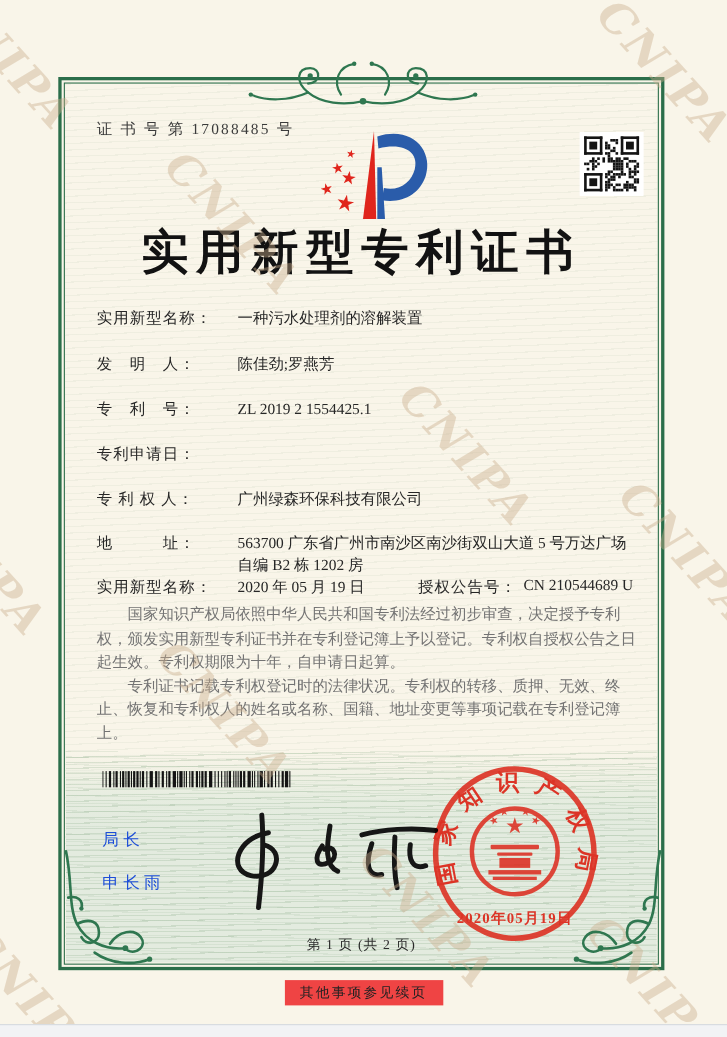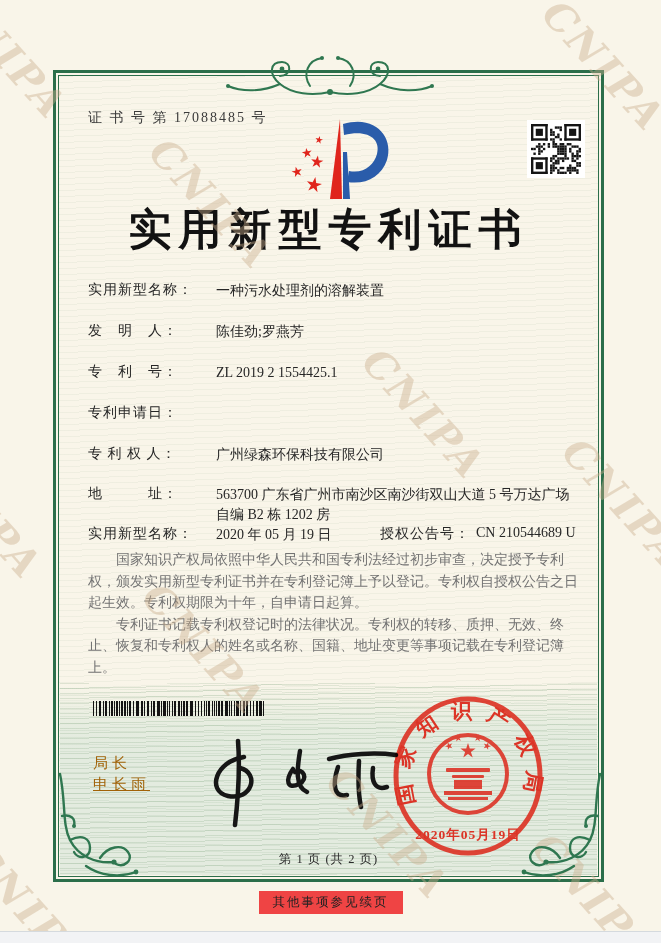--- a/index.html
+++ b/index.html
@@ -60,22 +60,22 @@
   .r1{top:208px} .r2{top:249px} .r3{top:290px} .r4{top:331px} .r5{top:372px} .r6{top:412px} .r7{top:452px}
   .pair-right { position:absolute; left:292px; top:0; display:flex; }
   .pair-right .lab2 { letter-spacing:1px; margin-right:6px; }
 
   
   .legal { position:absolute; left:32px; right:16px; top:476px; font-size:14px; line-height:21.5px; color:#737373; }
   .legal p { text-indent:2em; }
 
   
   .barcode { position:absolute; left:37px; top:628px; width:176px; height:15px; }
-  .director { position:absolute; left:37px; top:681px; font-family:"Liberation Sans","DejaVu Sans",sans-serif; font-size:15px; letter-spacing:4px; color:#a16207; }
-  .director .name { margin-top:2px;text-decoration:underline; }
+  .director { position:absolute; left:37px; top:681px; font-family:"Liberation Sans","DejaVu Sans",sans-serif; font-size:15px; letter-spacing:4px; color:#1d4ed8; }
+  .director .name { margin-top:20px; }
   .signature { position:absolute; left:140px; top:662px; width:215px; height:100px; }
   .seal { position:absolute; left:330px; top:621px; width:165px; height:165px; mix-blend-mode:multiply; opacity:.95; }
   .page-info { position:absolute; left:0; right:0; top:778px; text-align:center; font-size:12.5px; letter-spacing:1px; color:#2a2a2a; }
 
   
   .footer-note {
     position:absolute; left:50%; top:891px; transform:translateX(-50%);
     background:#ef4444; padding:3px 14px; font-size:12.5px; letter-spacing:2px; color:#222; z-index:4;
   }
   .bottom-strip { position:absolute; left:0; bottom:0; width:100%; height:12px; background:#f2f3f5; border-top:1px solid #d5dade; z-index:5; }

